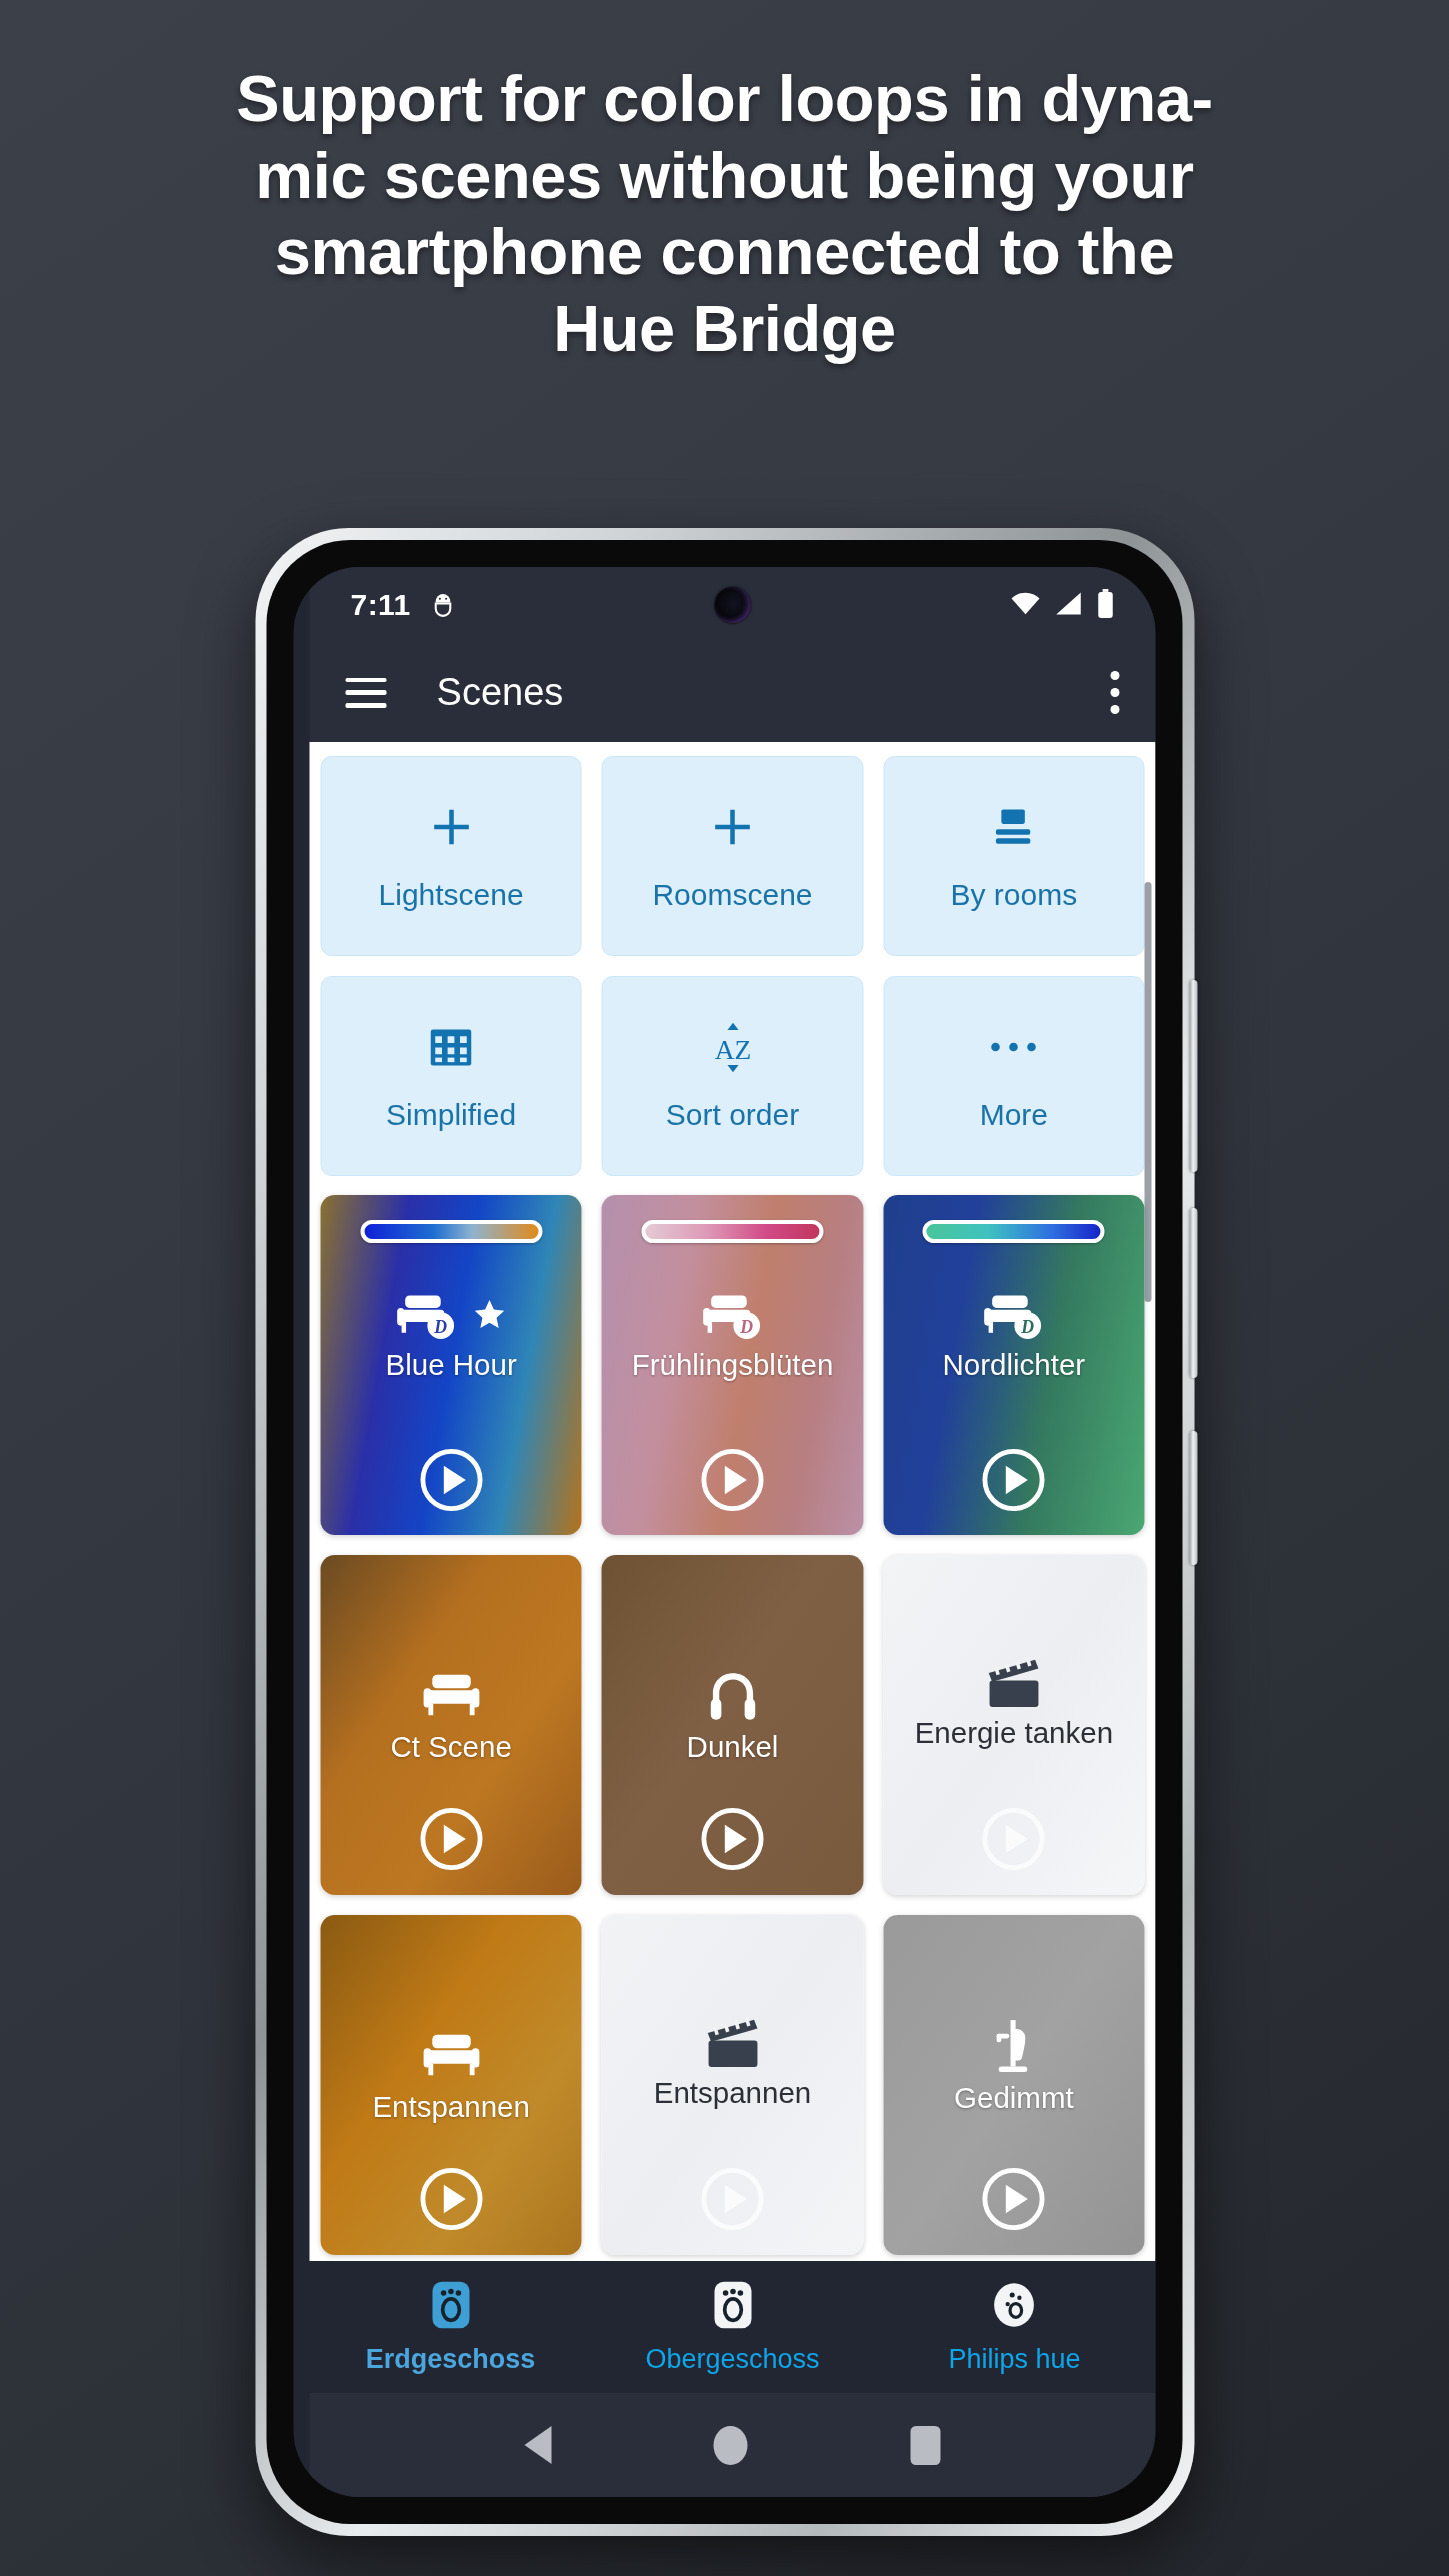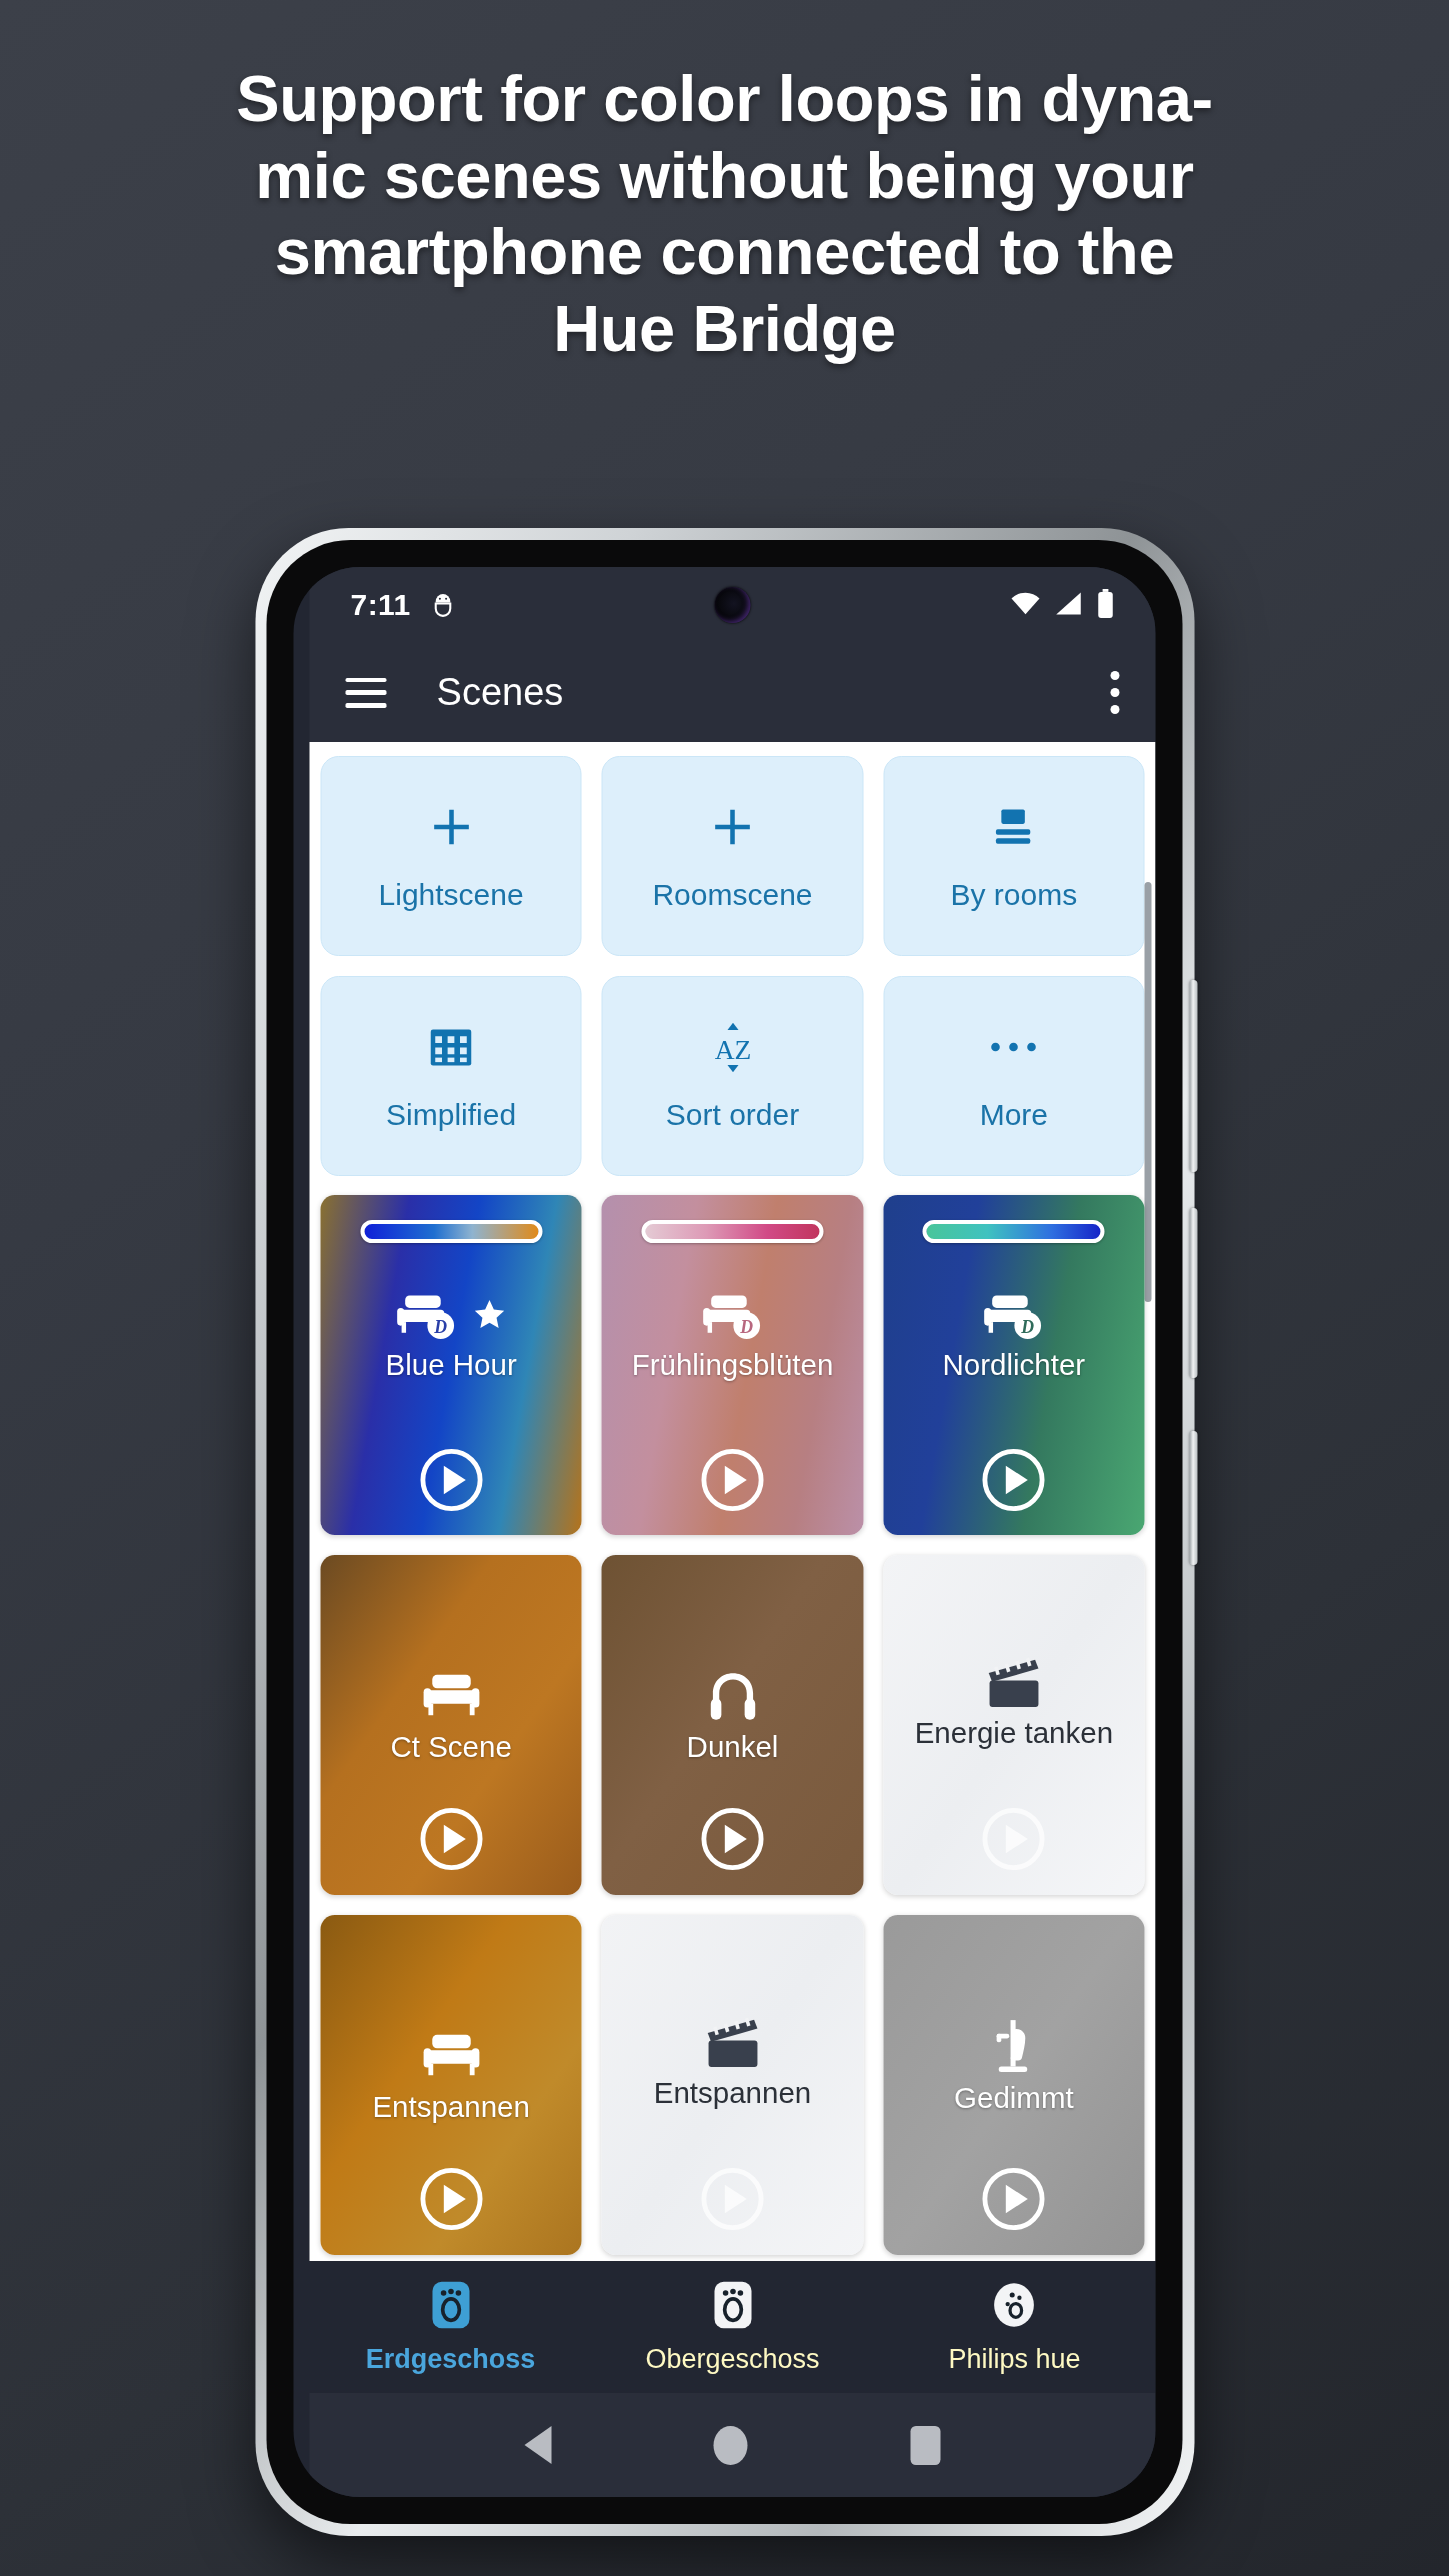--- a/index.html
+++ b/index.html
@@ -129,21 +129,21 @@
   .grid {
     display: grid;
     grid-template-columns: repeat(3, 1fr);
     gap: 19.7px;
   }
 
   
   .tile {
     background: #ddeffb;
     border: 0.9px solid #cbe6f7;
-    border-radius: 18px;
+    border-radius: 11px;
     height: 200px;
     display: flex;
     flex-direction: column;
     align-items: center;
     justify-content: center;
     gap: 23px;
     cursor: pointer;
   }
   .tile-label { color: #1a73a8; font-size: 30px; }
   .tile-icon { color: #1273b0; height: 55px; display: flex; align-items: center; justify-content: center; }
@@ -194,21 +194,21 @@
   .bottomnav {
     height: 132px;
     background: #222632;
     display: flex;
     align-items: center;
     flex: 0 0 auto;
   }
   .navitem {
     flex: 1; display: flex; flex-direction: column; align-items: center; gap: 10.7px; cursor: pointer;
   }
-  .navitem .navlabel { font-size: 27px; color: #fef9c3; }
+  .navitem .navlabel { font-size: 27px; color: #0ea5e9; }
   .navitem.active .navlabel { color: #4aa6dd; font-weight: bold; }
 
   
   .androidnav {
     height: 104px;
     background: #2a2e3a;
     display: flex;
     align-items: center;
     justify-content: space-around;
     padding: 0 134px;

